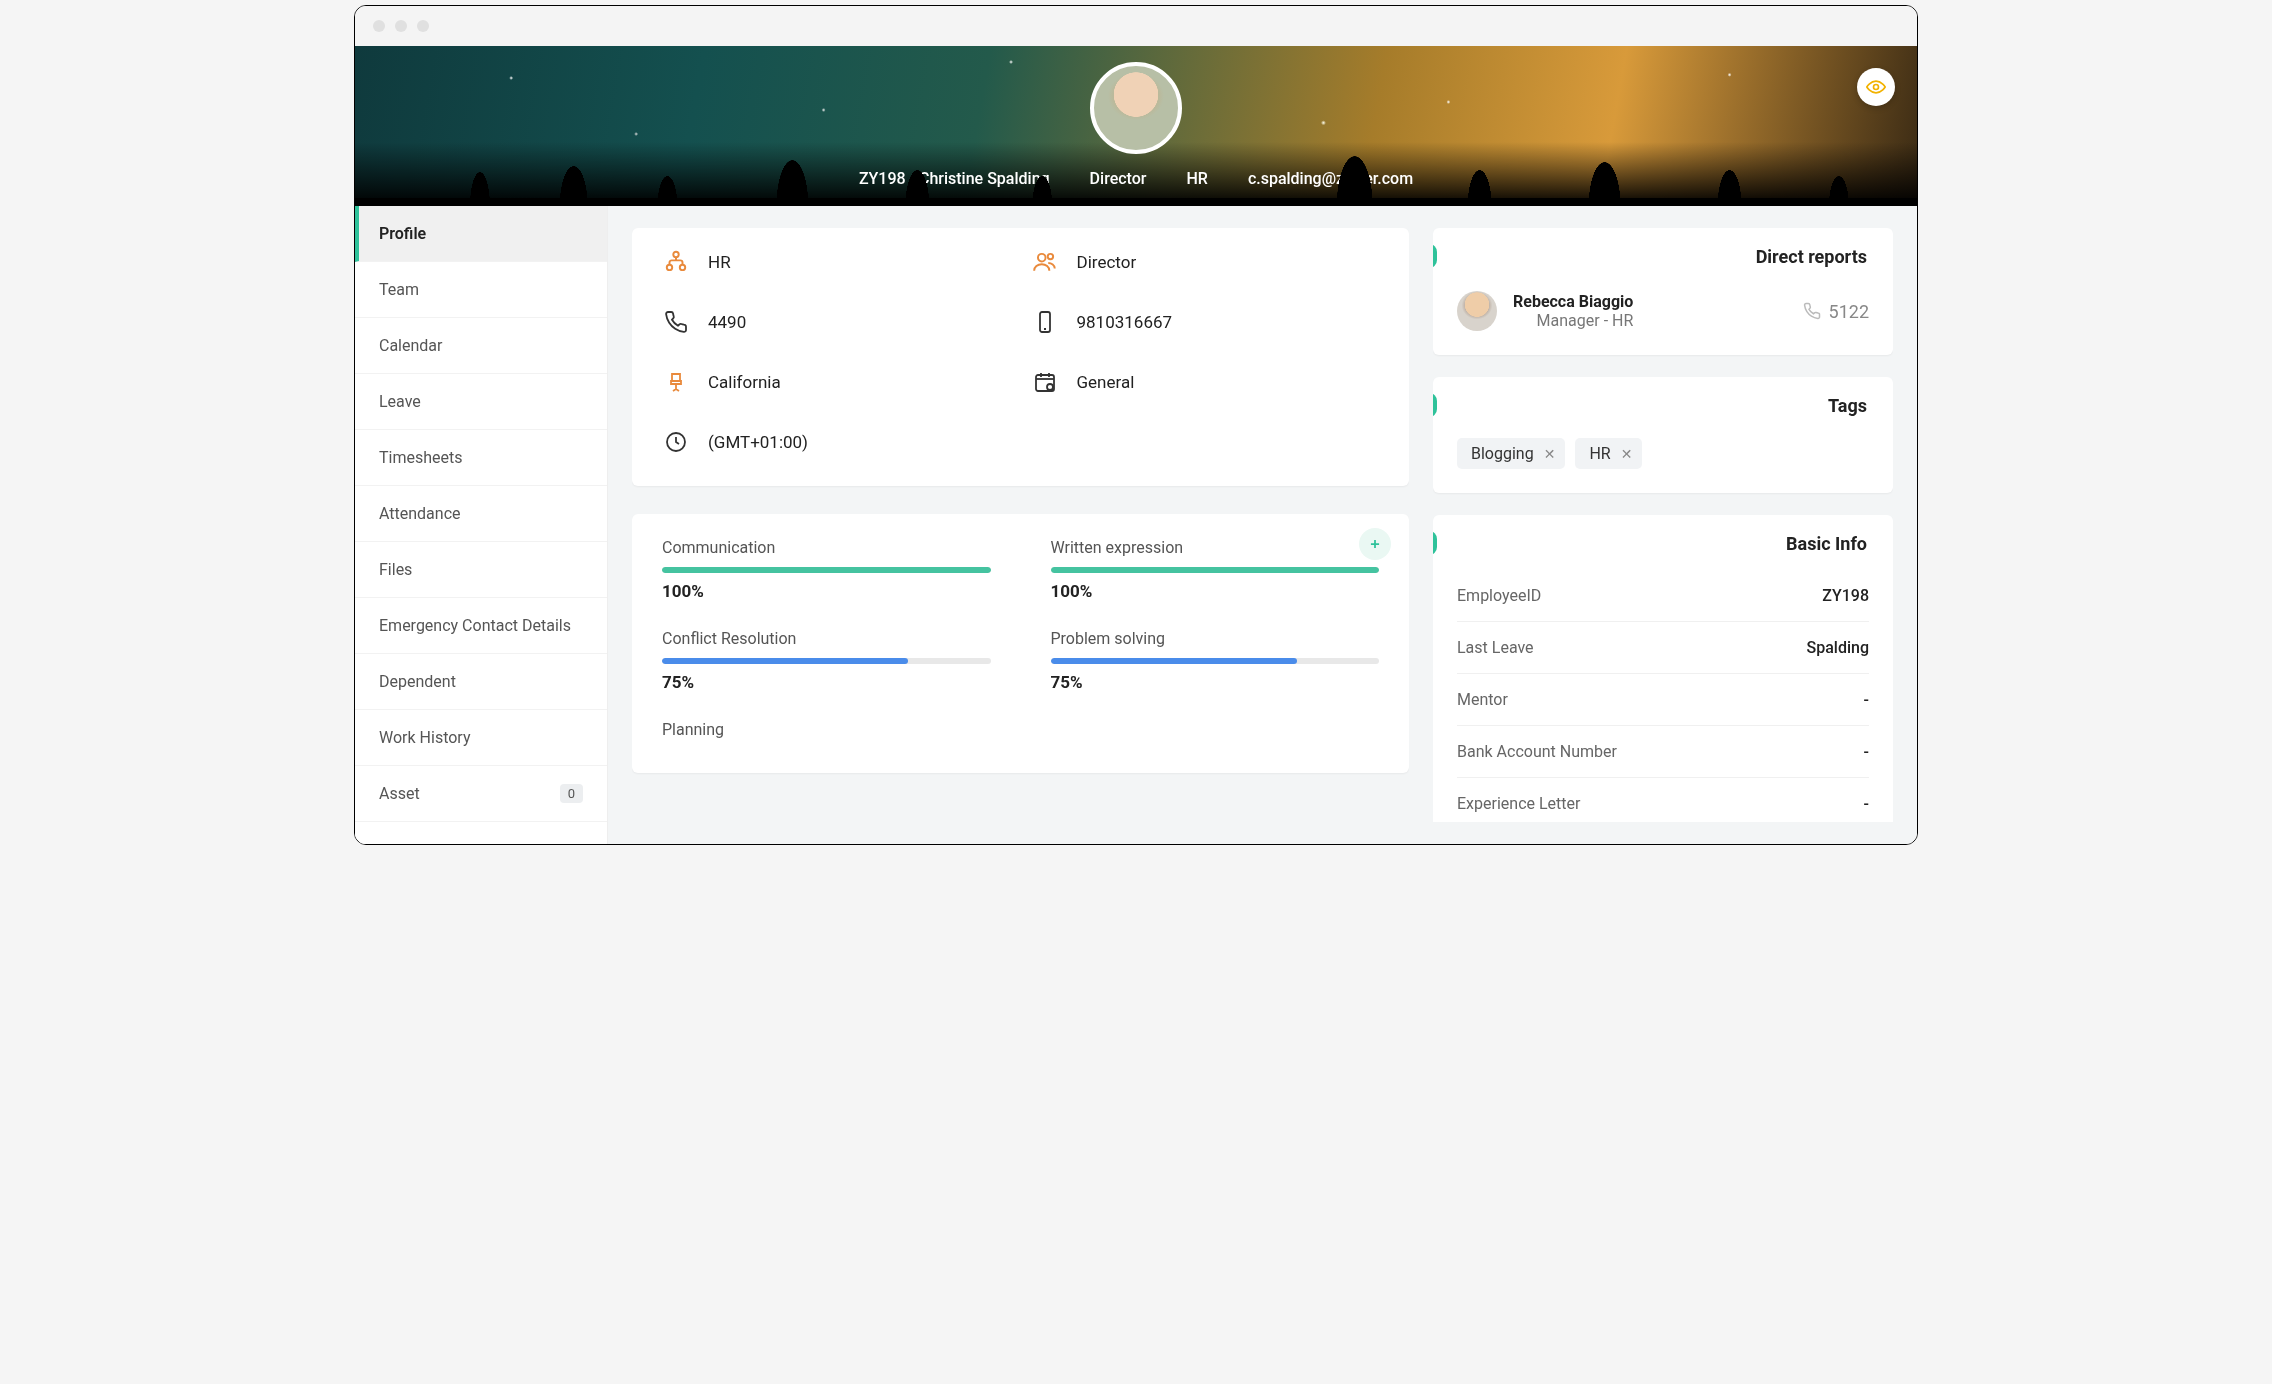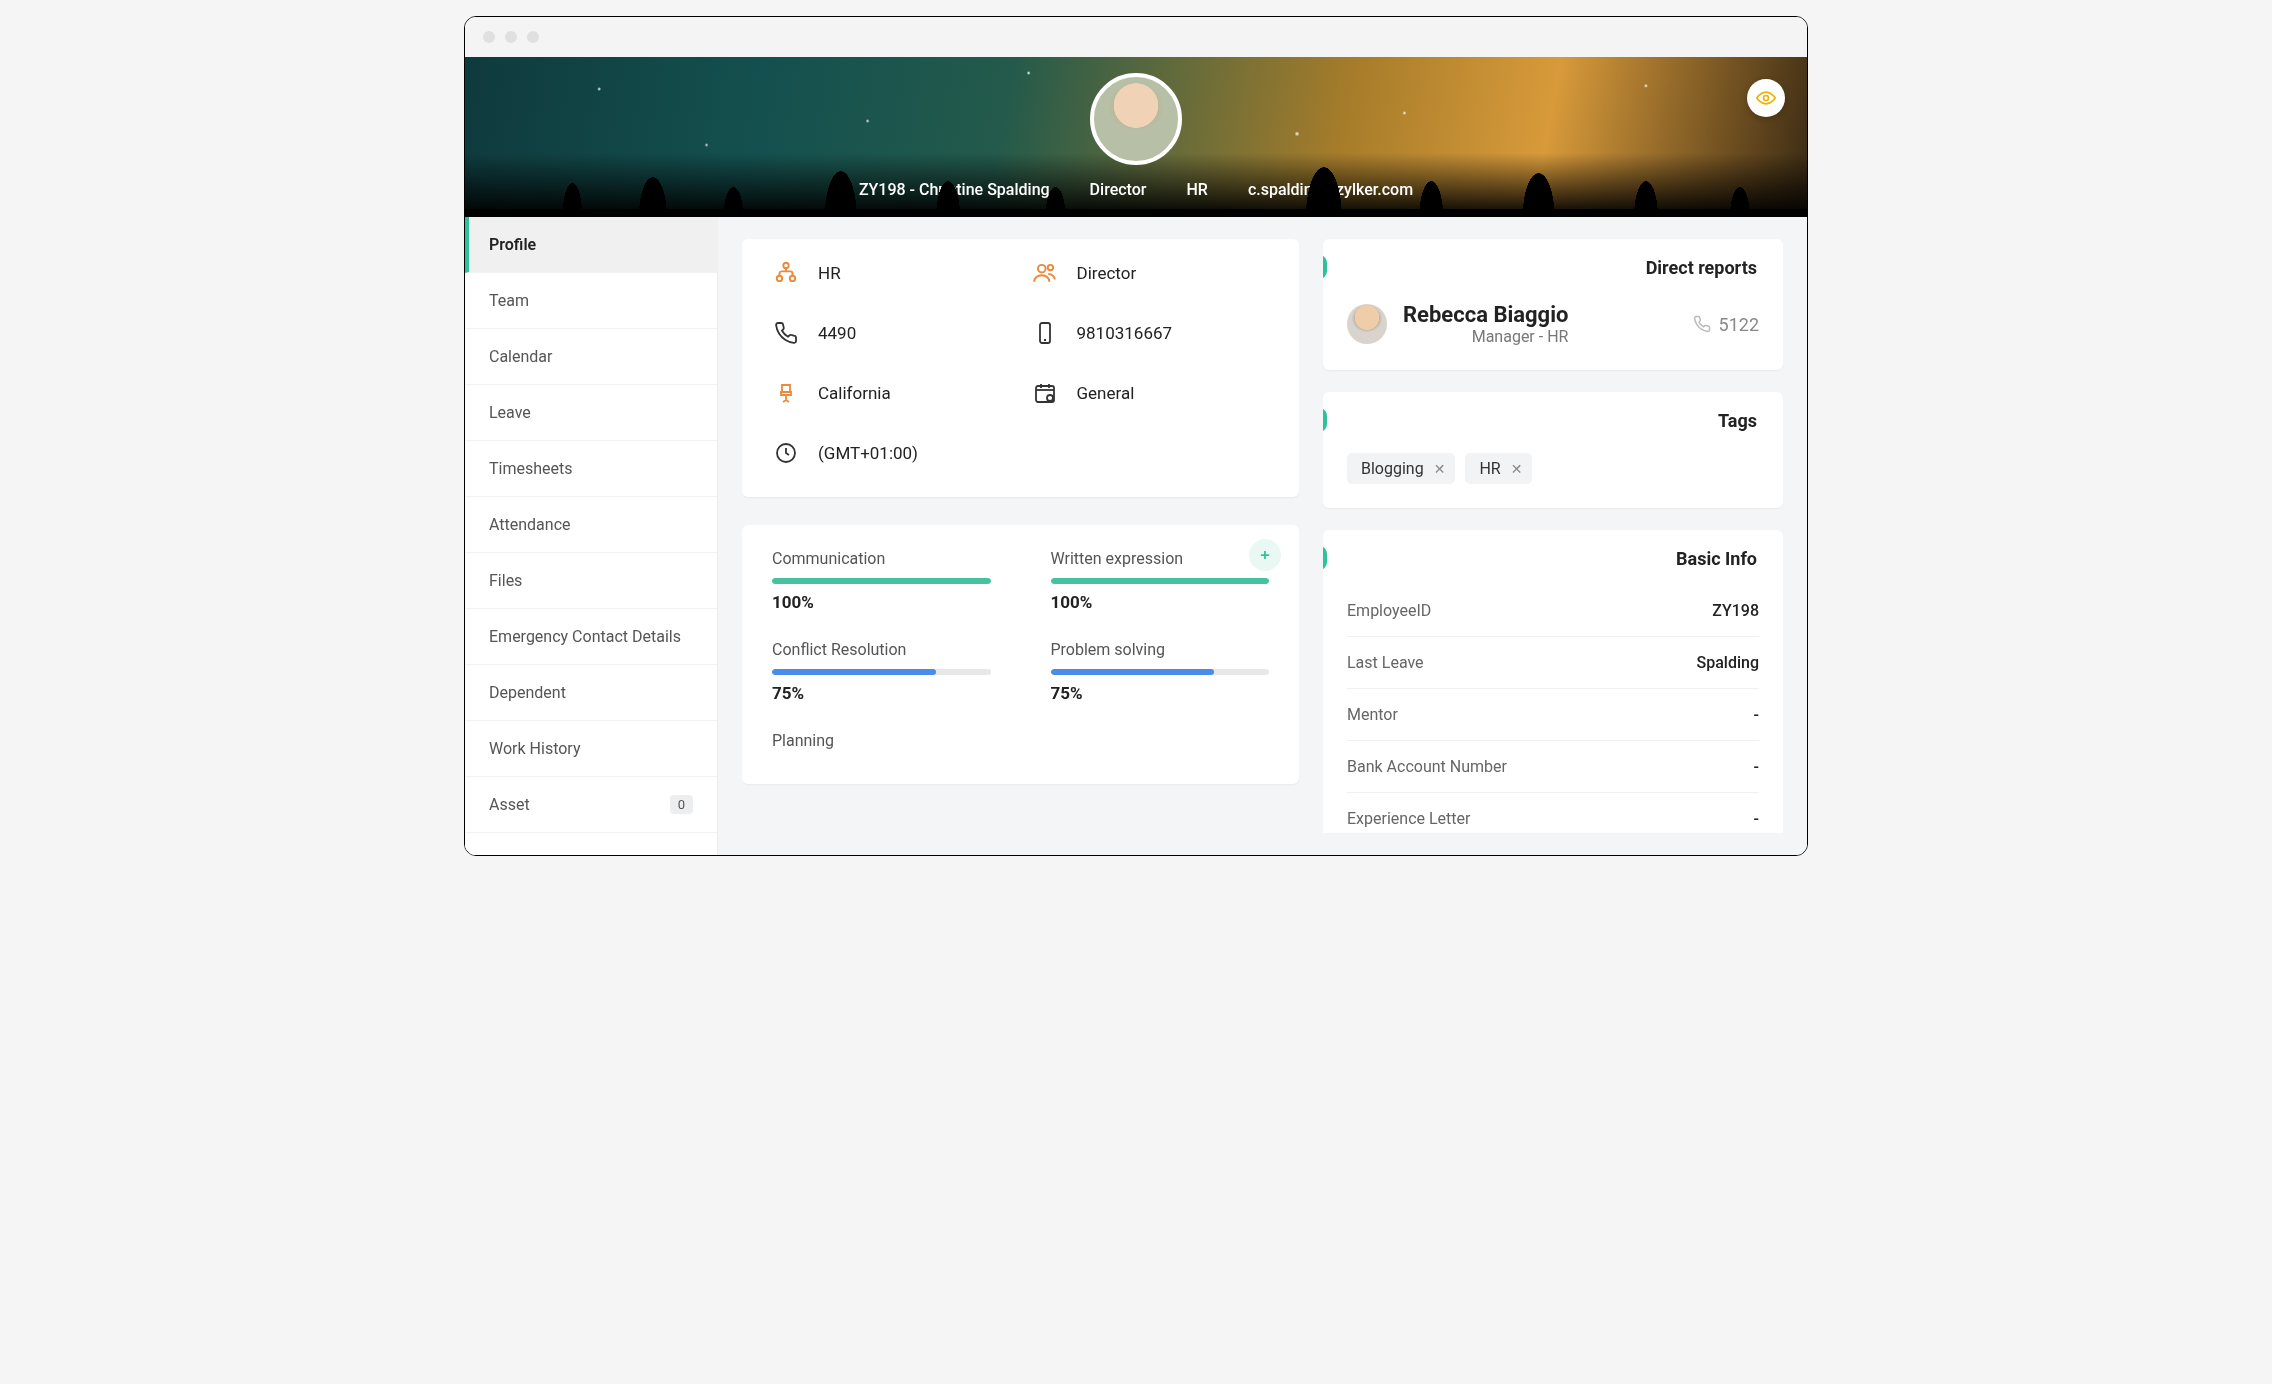--- a/index.html
+++ b/index.html
@@ -1,18 +1,18 @@
 <!DOCTYPE html>
 <html><head>
 <meta charset="utf-8">
 <style>
   * { margin: 0; padding: 0; box-sizing: border-box; font-family: -apple-system, BlinkMacSystemFont, 'Segoe UI', Roboto, Helvetica, Arial, sans-serif; }
   body { background: #f5f5f5; }
   .window-frame {
-    width: 1344px; height: 840px; margin: 16px auto; background: #fff;
+    width: 1564px; height: 840px; margin: 5px auto; background: #fff;
     border: 1px solid #000; border-radius: 12px; overflow: hidden; position: relative;
   }
   .titlebar { height: 40px; background: #f4f4f4; display: flex; align-items: center; padding: 0 18px; gap: 10px; }
   .dot { width: 12px; height: 12px; border-radius: 50%; background: #e0e0e0; }
   .cover {
     height: 160px; position: relative; display: flex; align-items: flex-end; justify-content: center;
     background:
       radial-gradient(1px 1px at 10% 20%, #fff, transparent 2px),
       radial-gradient(1px 1px at 30% 40%, #eee, transparent 2px),
       radial-gradient(1.5px 1.5px at 50% 25%, #fff, transparent 2.5px),
@@ -91,21 +91,21 @@
     cursor:pointer;
   }
   .direct-report-body { padding: 14px 24px 24px; display:flex; align-items:center; gap:16px; }
   .dr-avatar {
     width:40px; height:40px; border-radius:50%;
     background:
       radial-gradient(circle at 50% 34%, #efcda8 12px, transparent 12.5px),
       radial-gradient(ellipse 22px 20px at 50% 36%, #6a3f22, transparent 70%),
       linear-gradient(#d8d3cc,#d8d3cc);
   }
-  .dr-name { font-weight:700; font-size:22px; color:#222; }
+  .dr-name { font-weight:700; font-size:16px; color:#222; }
   .dr-role { color:#777; font-size:16px; }
   .dr-phone { margin-left:auto; display:flex; align-items:center; gap:8px; color:#888; font-size:18px; }
   .tags-body { padding: 12px 24px 24px; display:flex; gap:10px; }
   .tag {
     background:#f1f3f5; border-radius:5px; padding:6px 10px 6px 14px; display:flex; align-items:center; gap:10px;
     font-size:16px; color:#333;
   }
   .tag .x { color:#888; cursor:pointer; font-size:14px; }
   .basic-body { padding: 6px 24px 20px; }
   .basic-row { display:flex; justify-content:space-between; padding:16px 0; border-bottom:1px solid #f0f0f0; }

